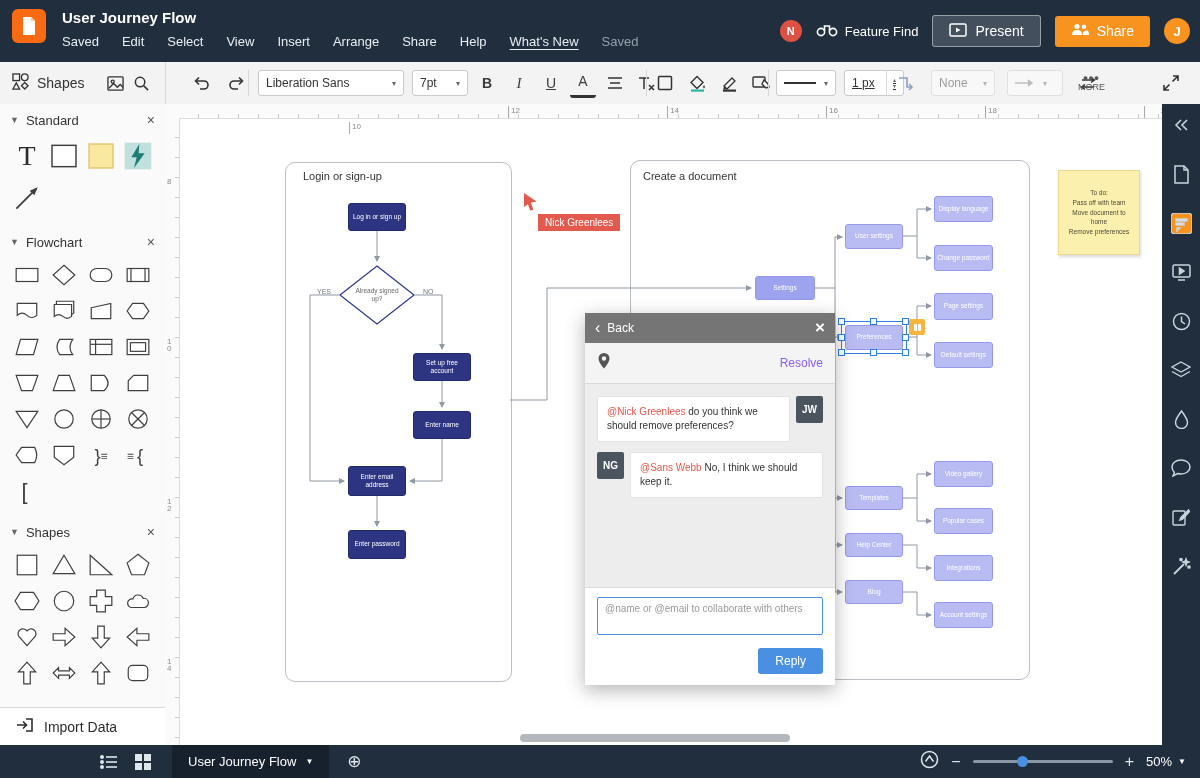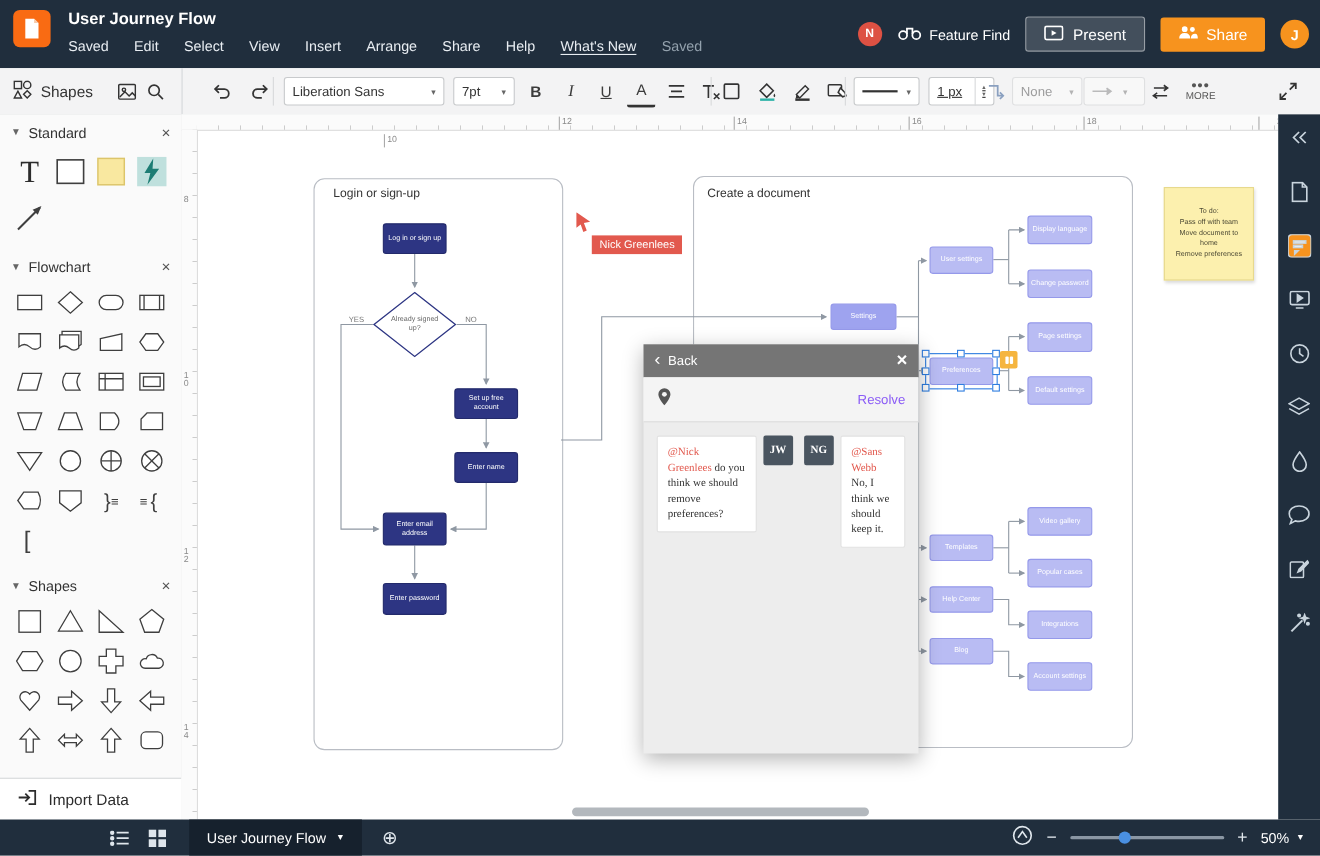--- a/index.html
+++ b/index.html
@@ -101,21 +101,21 @@
   
   #comment-popup{position:absolute;left:420px;top:209px;width:250px;height:372px;background:#ededed;
     box-shadow:0 5px 18px rgba(0,0,0,.3);z-index:10;display:flex;flex-direction:column;}
   #cp-header{height:30px;background:#757575;color:#fff;display:flex;align-items:center;padding:0 10px;}
   #cp-back{display:flex;align-items:center;gap:7px;font-size:12px;flex:1;}
   #cp-back .chev{font-size:16px;line-height:12px;}
   #cp-close{font-size:17px;font-weight:bold;}
   #cp-sub{height:40px;background:#f4f4f4;border-bottom:1px solid #d9d9d9;display:flex;align-items:center;
     padding:0 12px;}
   #cp-resolve{margin-left:auto;color:#8b5cf6;font-size:12px;}
-  #cp-body{flex:1;padding:12px;display:flex;flex-direction:row;gap:10px;font-family:Liberation Serif, serif;}
+  #cp-body{flex:1;padding:12px;display:flex;flex-direction:column;gap:10px;}
   .cp-row{display:flex;gap:6px;align-items:flex-start;}
   .cp-card{background:#fff;border:1px solid #e2e2e2;border-radius:2px;padding:8px 9px;font-size:10px;
     color:#333;line-height:1.4;flex:1;}
   .cp-avatar{width:27px;height:27px;background:#4a5560;color:#fff;font-size:10px;font-weight:bold;
     display:flex;align-items:center;justify-content:center;border-radius:2px;flex:none;}
   .mention{color:#e2594e;}
   #cp-reply{background:#fff;border-top:1px solid #ddd;padding:9px 12px 11px 12px;}
   #cp-input{width:100%;box-sizing:border-box;height:38px;border:1.5px solid #4a90e2;border-radius:2px;
     resize:none;font-family:"Liberation Sans",sans-serif;font-size:10px;color:#333;padding:5px 7px;outline:none;}
   #cp-input::placeholder{color:#9a9a9a;}
@@ -315,21 +315,21 @@
       <div class="tb-select" style="width:44px;text-decoration:underline;">
         <span style="flex:1">1 px</span>
         <span style="display:flex;flex-direction:column;font-size:6px;color:#666;line-height:6px;">
             <span>▴</span>
             <span>▾</span>
           </span>
       </div>
     </div>
     <div class="tb-sep" style="left:886px;"></div>
 
-    <div class="tb" style="left:893px;gap:1px;">
+    <div class="tb" style="left:893px;gap:12px;">
       <div class="tb-icon">
         <svg width="18" height="16" viewBox="0 0 18 16" fill="none" stroke="#8aa0c0" stroke-width="1.6">
             <path d="M2 3 h8 v9 h4"></path>
             <path d="M12 9 l3 3 -3 3"></path>
           </svg>
       </div>
       <div class="tb-select disabled" style="width:48px;">
         <span style="flex:1">None</span>
         <span class="caret">▾</span>
       </div>
@@ -795,20 +795,24 @@
       <div id="cp-body">
           <div class="cp-row">
             <div class="cp-card"><span class="mention">@Nick Greenlees</span> do you think we should remove preferences?</div>
             <div class="cp-avatar">JW</div>
           </div>
           <div class="cp-row">
             <div class="cp-avatar">NG</div>
             <div class="cp-card"><span class="mention">@Sans Webb</span> No, I think we should keep it.</div>
           </div>
         </div>
+      <div id="cp-reply">
+        <textarea id="cp-input" placeholder="@name or @email to collaborate with others" style=""></textarea>
+        <button id="reply-btn">Reply</button>
+      </div>
     </div>
   </main>
 
   <aside id="right-rail">
       <div class="rail-icon">
         <svg width="16" height="14" viewBox="0 0 16 14">
           <path d="M8 2 L3 7 L8 12 M14 2 L9 7 L14 12" fill="none" stroke="#c9d4dd" stroke-width="1.6"></path>
         </svg>
       </div>
       <div class="rail-icon">

